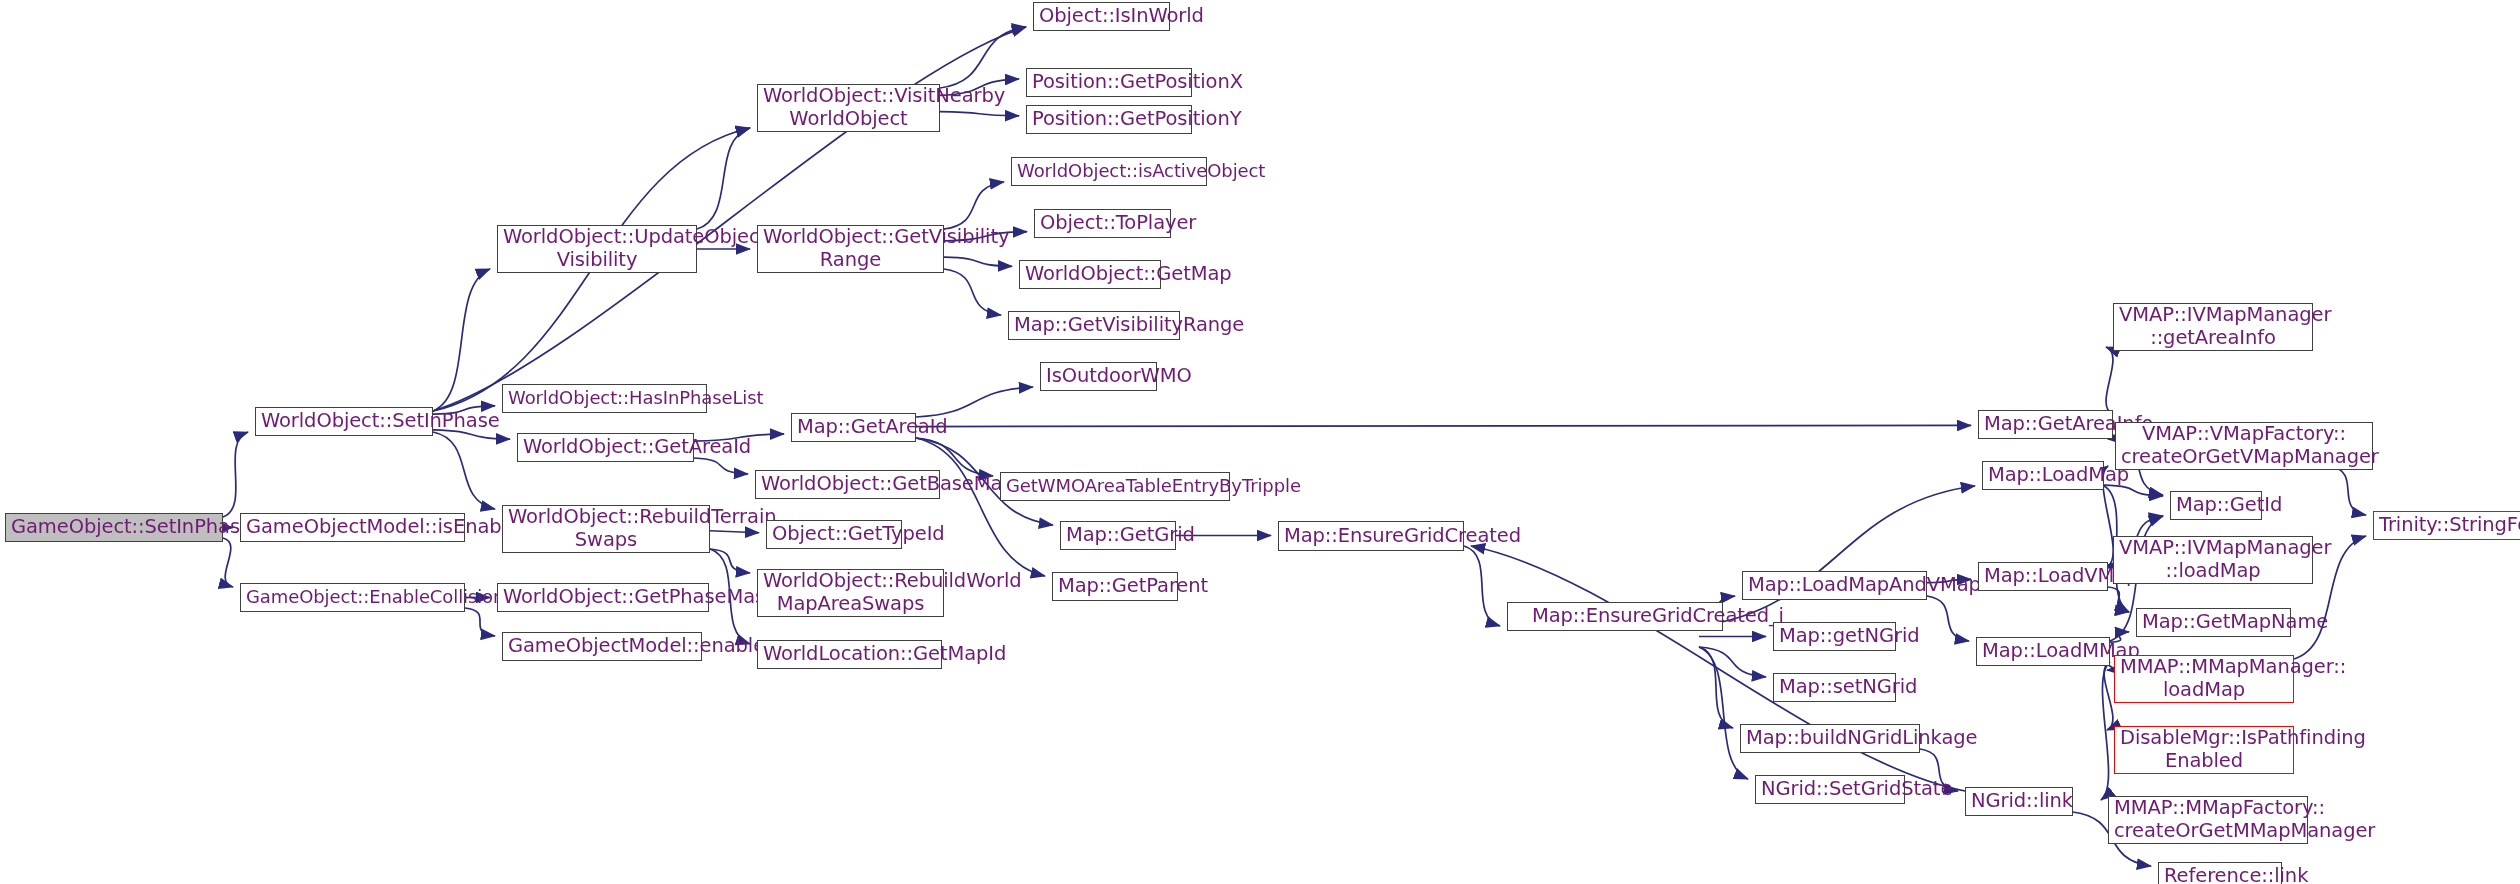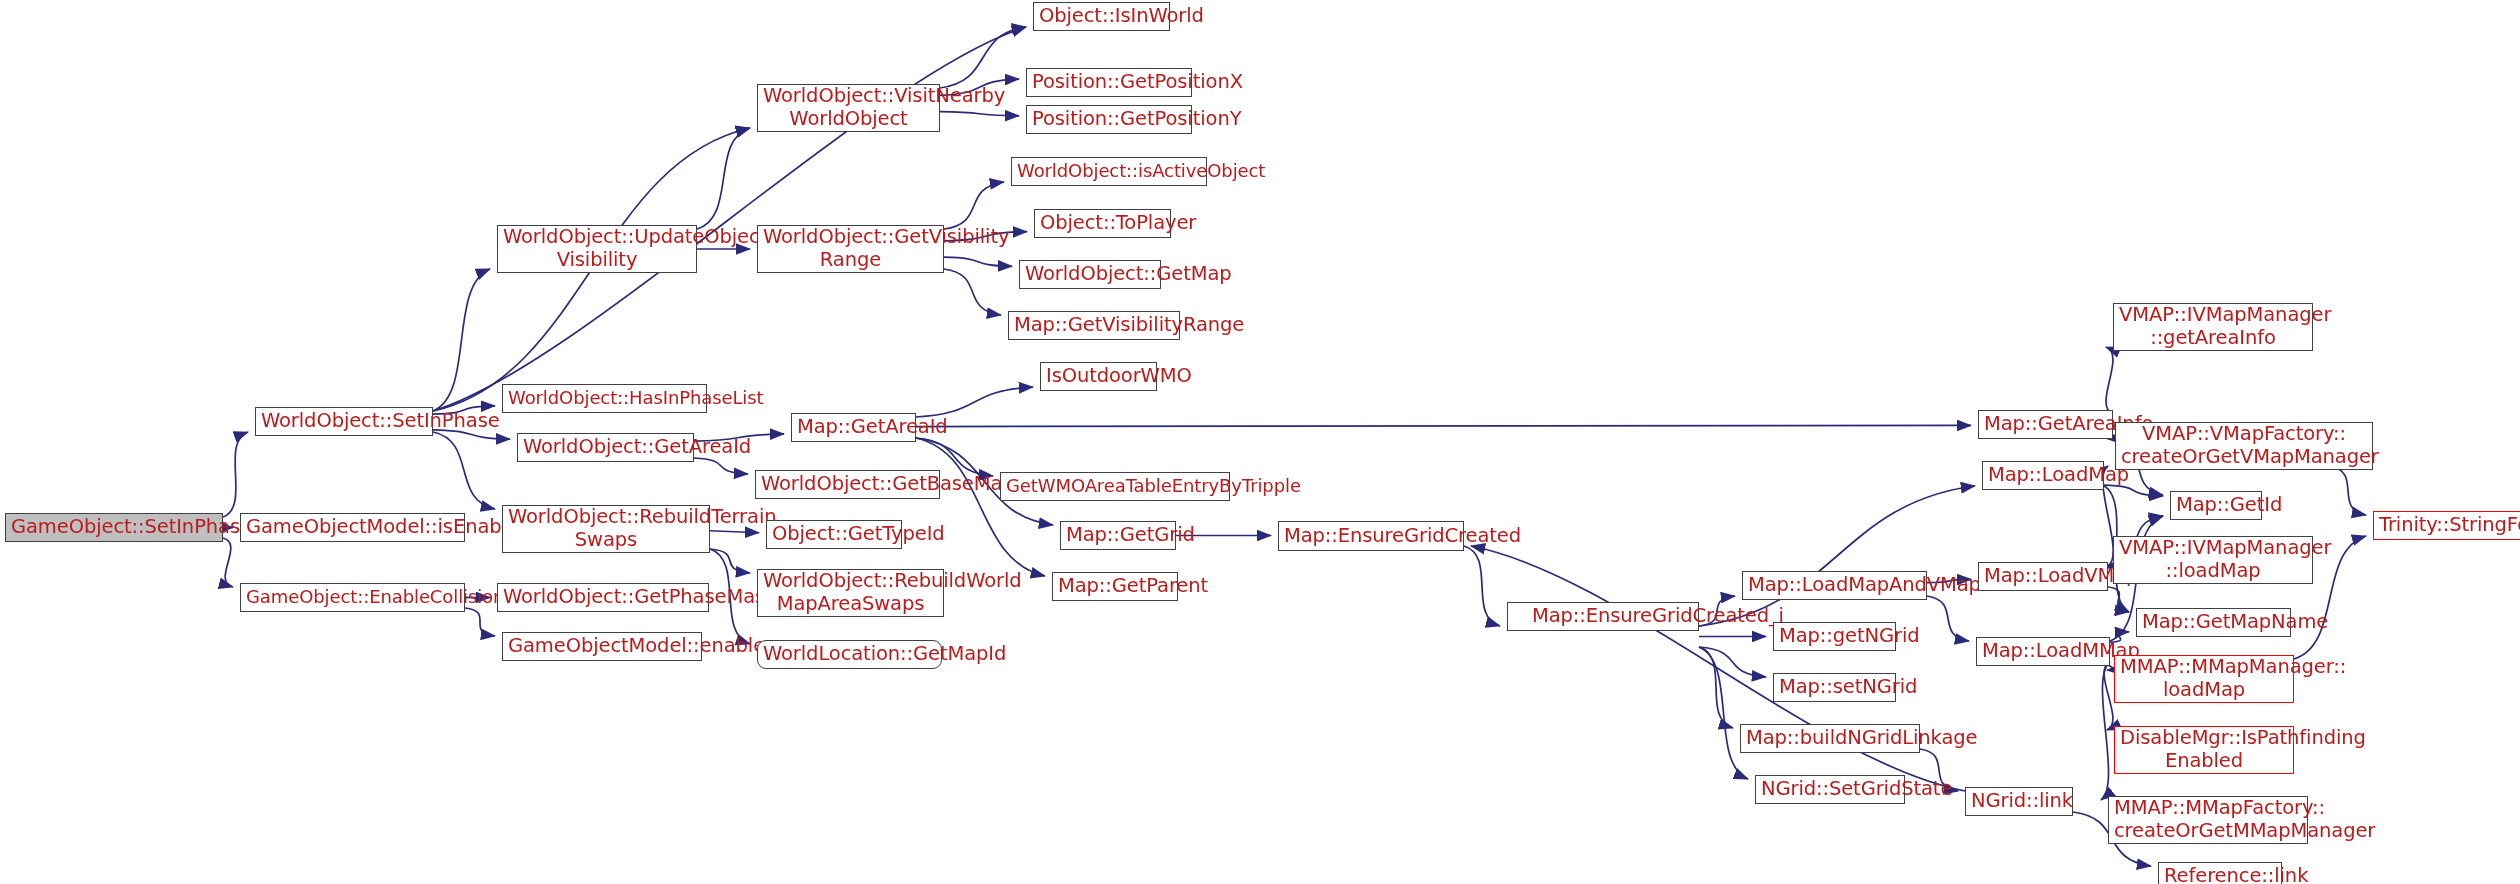--- a/index.html
+++ b/index.html
@@ -1,20 +1,20 @@
 <!DOCTYPE html>
 <html><head>
 <meta charset="utf-8">
 <style>
   html,body{margin:0;padding:0;background:#ffffff;}
   #canvas{position:relative;width:2520px;height:884px;background:#ffffff;
           font-family:"DejaVu Sans","Liberation Sans",sans-serif;}
   #edges{position:absolute;left:0;top:0;width:2520px;height:884px;}
   .node{position:absolute;box-sizing:border-box;border:1.6px solid #404040;
-        background:#ffffff;color:#b91c1c;display:flex;align-items:center;
+        background:#ffffff;color:#701a75;display:flex;align-items:center;
         justify-content:center;text-align:center;line-height:1.16;
         font-size:19.5px;letter-spacing:-0.1px;padding:0 5px;}
   .node.root{background:#bfbfbf;border-color:#404040;}
   .node.hot{border:1.9px solid #ff0000;}
   .node span{display:block;width:100%;white-space:pre-line;}
 </style>
 </head>
 <body>
 
 <div id="canvas">
@@ -151,42 +151,42 @@
       <div class="node" style="left: 755px; top: 470px; width: 185px; height: 29px;">
         <span>WorldObject::GetBaseMap</span>
       </div>
       <div class="node" style="left: 766px; top: 520px; width: 136px; height: 29px;">
         <span>Object::GetTypeId</span>
       </div>
       <div class="node" style="left: 757px; top: 569px; width: 187px; height: 48px;">
         <span>WorldObject::RebuildWorld
 MapAreaSwaps</span>
       </div>
-      <div class="node" style="left: 757px; top: 640px; width: 185px; height: 29px; border-radius: 9px;">
+      <div class="node" style="left: 757px; top: 640px; width: 185px; height: 29px;">
         <span>WorldLocation::GetMapId</span>
       </div>
       <div class="node" style="left: 791px; top: 413px; width: 125px; height: 29px;">
         <span>Map::GetAreaId</span>
       </div>
       <div class="node" style="left: 1040px; top: 362px; width: 117px; height: 29px;">
         <span>IsOutdoorWMO</span>
       </div>
       <div class="node" style="left: 1000px; top: 472px; width: 230px; height: 29px; font-size: 18px;">
         <span>GetWMOAreaTableEntryByTripple</span>
       </div>
       <div class="node" style="left: 1060px; top: 521px; width: 116px; height: 29px;">
         <span>Map::GetGrid</span>
       </div>
       <div class="node" style="left: 1052px; top: 572px; width: 126px; height: 29px;">
         <span>Map::GetParent</span>
       </div>
       <div class="node" style="left: 1278px; top: 521px; width: 186px; height: 30px;">
         <span>Map::EnsureGridCreated</span>
       </div>
-      <div class="node" style="left: 1507px; top: 602px; width: 192px; height: 29px; padding-left: 24px;">
+      <div class="node" style="left: 1507px; top: 602px; width: 216px; height: 29px; padding-left: 24px;">
         <span>Map::EnsureGridCreated_i</span>
       </div>
       <div class="node" style="left: 1742px; top: 571px; width: 185px; height: 29px;">
         <span>Map::LoadMapAndVMap</span>
       </div>
       <div class="node" style="left: 1773px; top: 622px; width: 123px; height: 29px;">
         <span>Map::getNGrid</span>
       </div>
       <div class="node" style="left: 1773px; top: 673px; width: 123px; height: 29px;">
         <span>Map::setNGrid</span>

